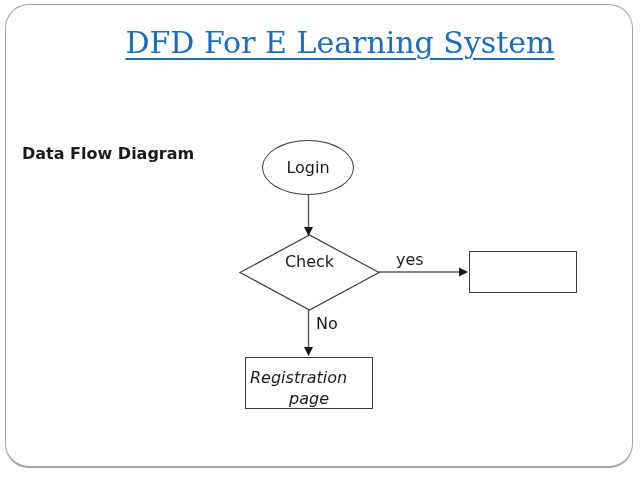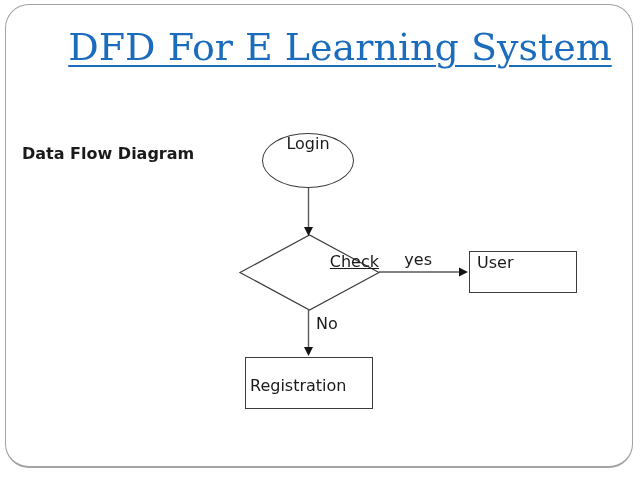--- a/index.html
+++ b/index.html
@@ -24,21 +24,21 @@
     width: 628px; height: 464px;
     border: 1px solid var(--slide-border);
     border-bottom-width: 2px;
     border-radius: 24px;
     box-sizing: border-box;
   }
   .slide-title {
     position: absolute; left: 40px; top: 25px; width: 600px;
     text-align: center;
     font-family: "DejaVu Serif", serif;
-    font-size: 38px;
+    font-size: 30px;
     color: var(--title-blue);
     text-decoration: underline;
     text-decoration-thickness: 2px;
     text-underline-offset: 5px;
     white-space: nowrap;
   }
   .diagram-caption {
     position: absolute; left: 22px; top: 144px;
     font-size: 16px; font-weight: bold;
     text-decoration-thickness: 2px;
@@ -48,47 +48,47 @@
   .connector-layer {
     position: absolute; left: 0; top: 0;
     width: 640px; height: 480px;
     pointer-events: none;
   }
   .connector { stroke: var(--connector); stroke-width: 1.4; }
   .arrowhead { fill: var(--arrowhead); stroke: none; }
   .diamond { fill: var(--background); stroke: var(--shape-border); stroke-width: 1.2; }
   .node { position: absolute; font-size: 16px; line-height: 20px; box-sizing: border-box; }
   .node-oval {
-    left: 262px; top: 133px; width: 92px; height: 55px;
+    left: 262px; top: 140px; width: 92px; height: 55px;
     border: 1px solid var(--shape-border);
     border-radius: 50%;
-    display: flex; justify-content: center;
+    display: flex; align-items: center; justify-content: center;
     background: var(--background);
   }
   .node-decision-label {
     left: 240px; top: 252px; width: 139px;
-    text-align: right;
-    text-decoration: underline;
+    text-align: center;
   }
   .node-user-home {
     left: 469px; top: 251px; width: 108px; height: 42px;
     border: 1px solid var(--shape-border);
     padding: 1px 0 0 7px;
     background: var(--background);
   }
   .node-registration {
     left: 245px; top: 357px; width: 128px; height: 52px;
     border: 1px solid var(--shape-border);
-    padding-top: 17px; line-height: 21px;
+    padding-top: 9px; line-height: 21px;
     background: var(--background);
+    font-style: italic;
   }
   .node-registration .line1 { padding-left: 4px; }
   .node-registration .line2 { text-align: center; }
   .edge-label { position: absolute; font-size: 16px; line-height: 19px; }
-  .edge-label-yes { left: 396px; top: 250px; width: 36px; text-align: right; }
+  .edge-label-yes { left: 396px; top: 250px; width: 36px; text-align: left; }
   .edge-label-no  { left: 316px; top: 314px; width: 32px; text-align: left; }
 </style>
 </head>
 <body>
 
 <div class="slide-frame"></div>
 
 <div class="slide-title">DFD For E Learning System</div>
 
 <div class="diagram-caption">Data Flow Diagram</div>
@@ -105,21 +105,21 @@
 
 <div class="node node-oval">
   <span>Login</span>
 </div>
 
 <div class="node node-decision-label">
   <div>Check</div>
 </div>
 
 <div class="node node-user-home">
-  <div>User</div>
 </div>
 
 <div class="node node-registration">
   <div class="line1">Registration</div>
+  <div class="line2">page</div>
 </div>
 
 <div class="edge-label edge-label-yes">yes</div>
 <div class="edge-label edge-label-no">No</div>
 
 </body></html>

